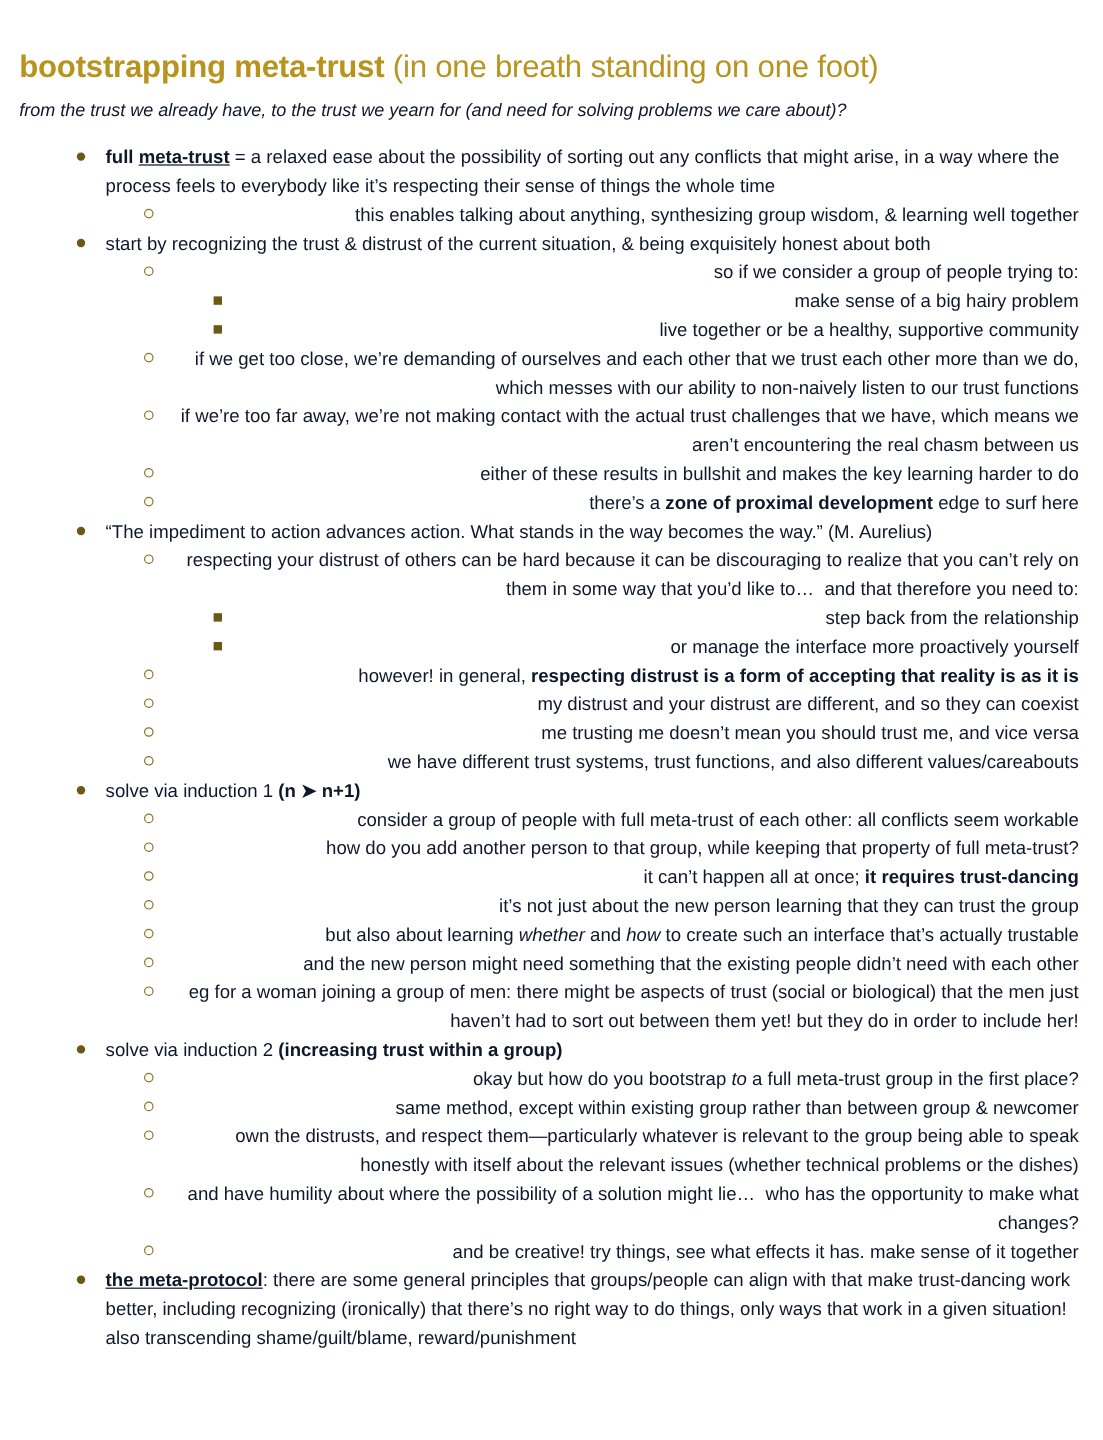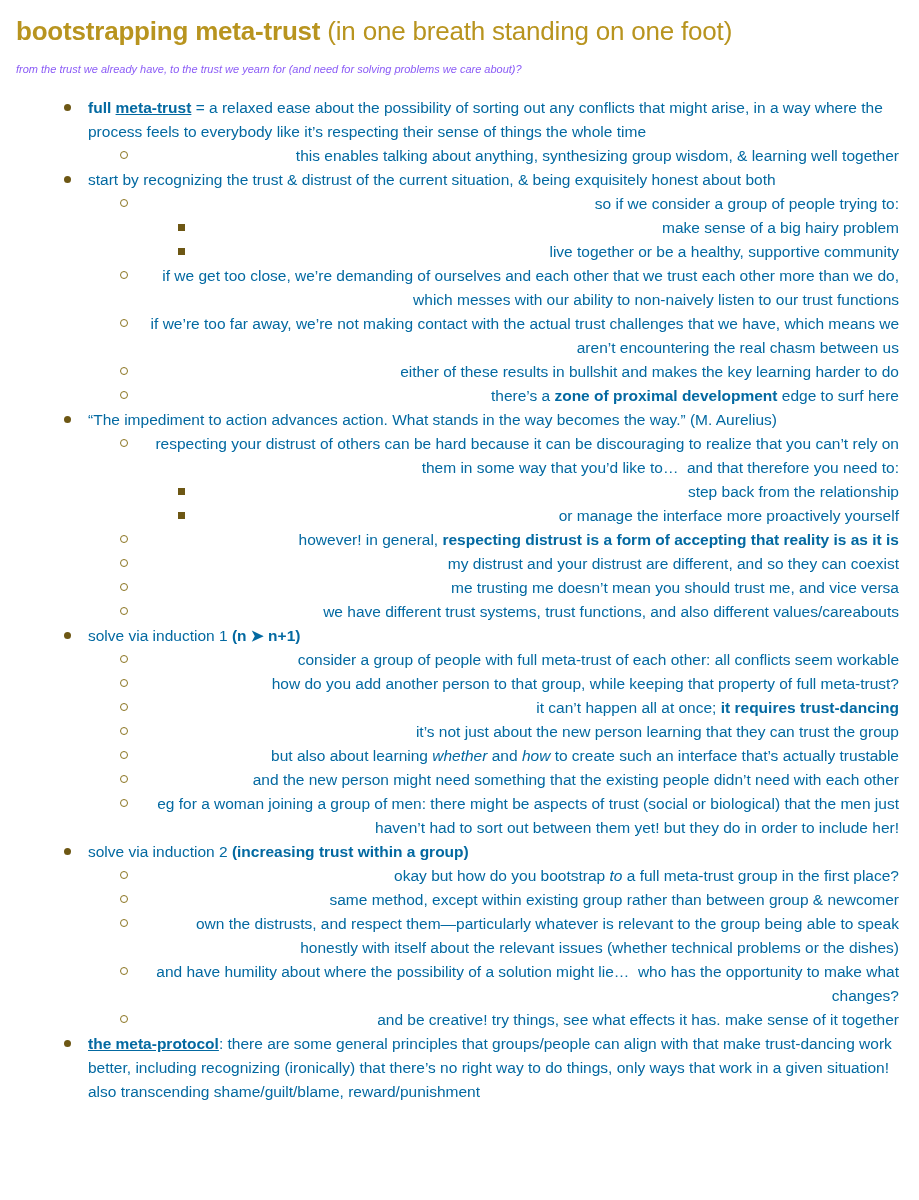--- a/index.html
+++ b/index.html
@@ -13,56 +13,57 @@
     font-family: "Liberation Sans", sans-serif;
     color: #7a6318;
     overflow: hidden;
   }
   .page {
     width: 919px;
     height: 1144px;
     position: relative;
     box-sizing: border-box;
     padding: 10px 20px 0 16px;
+    margin-top: 24px;
   }
   .doc-title {
     font-size: 26px;
     line-height: 34px;
     color: #b8941f;
     font-weight: 700;
     letter-spacing: -0.2px;
     margin: 4px 0 0 0;
     white-space: nowrap;
   }
   .doc-title .light {
     font-weight: 400;
   }
   .doc-subtitle {
-    font-size: 11px;
+    font-size: 15px;
     line-height: 22px;
     font-style: italic;
-    color: #8b5cf6;
+    color: #0f172a;
     margin: 10px 0 0 0;
   }
   ul.lvl1 {
     list-style: none;
     margin: 16px 0 0 0;
     padding: 0;
   }
   ul.lvl2, ul.lvl3 {
     list-style: none;
     margin: 0;
     padding: 0;
     text-align: right;
   }
   li {
     position: relative;
     font-size: 15.5px;
     line-height: 24px;
-    color: #0369a1;
+    color: #0f172a;
   }
   
   ul.lvl1 > li {
     padding-left: 57px;
     margin-left: 15px;
   }
   ul.lvl1 > li > .marker {
     position: absolute;
     left: 30px;
     top: 0;

